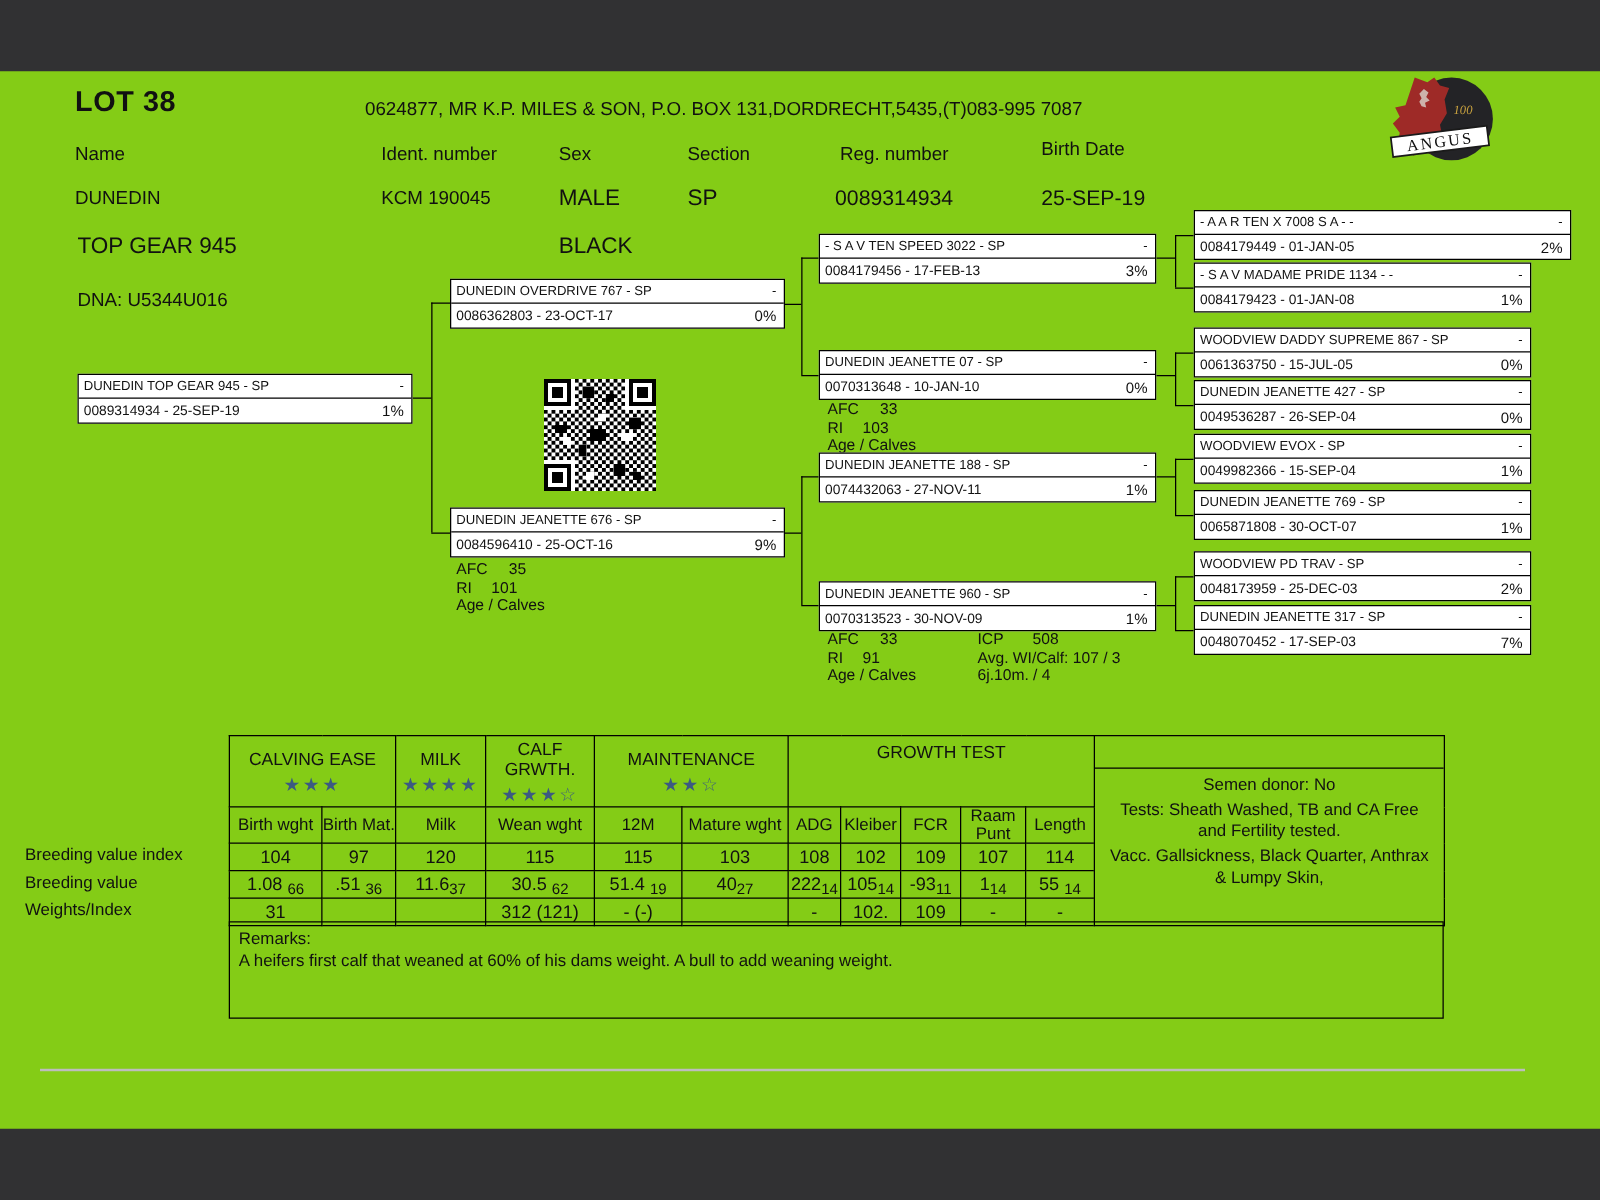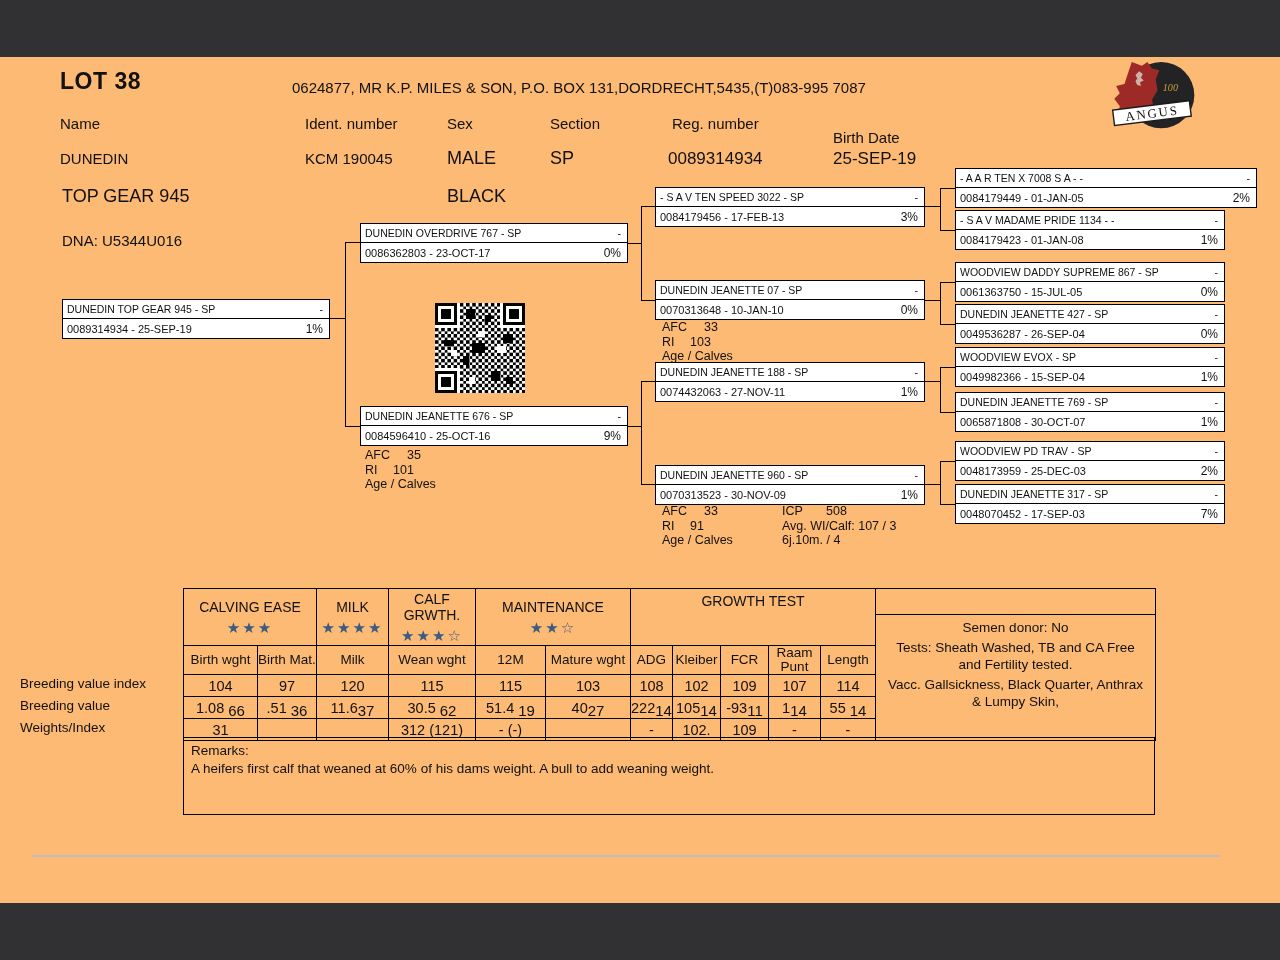--- a/index.html
+++ b/index.html
@@ -1,18 +1,18 @@
 <!DOCTYPE html>
 <html><head>
 <meta charset="utf-8">
 <style>
   * { margin:0; padding:0; box-sizing:border-box; }
   html,body { background:#fff; }
   body { font-family:"Liberation Sans", sans-serif; color:#111; }
-  .page { position:relative; width:1280px; height:960px; background:#fdba74; overflow:hidden; }
+  .page { position:relative; width:1280px; height:960px; background:#84cc16; overflow:hidden; }
 
   .bar { position:absolute; left:0; width:1280px; background:#313133; }
   .bar-top { top:0; height:57px; }
   .bar-bottom { top:903px; height:57px; }
 
   .abs { position:absolute; }
 
   
   .lot { left:60px; top:68px; font-size:23px; font-weight:bold; letter-spacing:0.5px; }
   .owner { left:292px; top:79px; font-size:15px; }
@@ -43,21 +43,21 @@
   
   .bvtable { position:absolute; left:183px; top:588px; border-collapse:collapse; table-layout:fixed; }
   .bvtable td, .bvtable th { border:1px solid #000; font-weight:normal; text-align:center; overflow:hidden; }
   .grp { height:52px; vertical-align:middle;margin-top:32px; }
   .grp .glabel { font-size:14px; padding-top:2px; }
   .grp .stars { font-size:15px; letter-spacing:2px; margin-top:4px; }
   .grp-growth { vertical-align:top; }
   .grp-growth .glabel { padding-top:4px; }
   .subhdr td { height:29px; font-size:13.5px; line-height:14px; }
   .vrow td { height:22px; font-size:14.5px; }
-  .vrow sub { font-size:15px; vertical-align:baseline; position:relative; top:3px; }
+  .vrow sub { font-size:12px; vertical-align:baseline; position:relative; top:3px; }
   .info-cell { vertical-align:top; text-align:left; }
   .info-top { height:26px; border-bottom:1px solid #000; }
   .info-body { padding:4px 8px; font-size:13.5px; line-height:17px; }
   .info-body div { margin-bottom:3px; }
 
   .rowlabels { left:20px; top:673px; width:152px; text-align:left; font-size:13.5px; line-height:22px; }
 
   .remarks { left:183px; top:737px; width:972px; height:78px; border:1px solid #000; padding:4px 7px; font-size:13.5px; line-height:18px; }
 
   .pagehr { left:32px; top:855px; width:1188px; height:2px; background:#bdbdbd; }
@@ -74,21 +74,21 @@
   <div class="bar bar-bottom"></div>
 
   <div class="abs lot">LOT 38</div>
   <div class="abs owner">0624877,  MR K.P. MILES &amp; SON, P.O. BOX 131,DORDRECHT,5435,(T)083-995 7087</div>
 
   <div class="abs fld-label" style="left:60px;top:115px">Name</div>
   <div class="abs fld-label" style="left:305px;top:115px">Ident. number</div>
   <div class="abs fld-label" style="left:447px;top:115px">Sex</div>
   <div class="abs fld-label" style="left:550px;top:115px">Section</div>
   <div class="abs fld-label" style="left:672px;top:115px">Reg. number</div>
-  <div class="abs fld-label" style="left:833px;top:129px">Birth Date</div>
+  <div class="abs fld-label" style="left:833px;top:111px">Birth Date</div>
 
   <div class="abs fld-value" style="left:60px;top:150px">DUNEDIN</div>
   <div class="abs fld-value" style="left:305px;top:150px">KCM 190045</div>
   <div class="abs fld-value big" style="left:447px;top:148px">MALE</div>
   <div class="abs fld-value big" style="left:550px;top:148px">SP</div>
   <div class="abs fld-value med" style="left:668px;top:149px">0089314934</div>
   <div class="abs fld-value med" style="left:833px;top:149px">25-SEP-19</div>
 
   <div class="abs big" style="left:62px;top:186px">TOP GEAR 945</div>
   <div class="abs big" style="left:447px;top:186px">BLACK</div>

